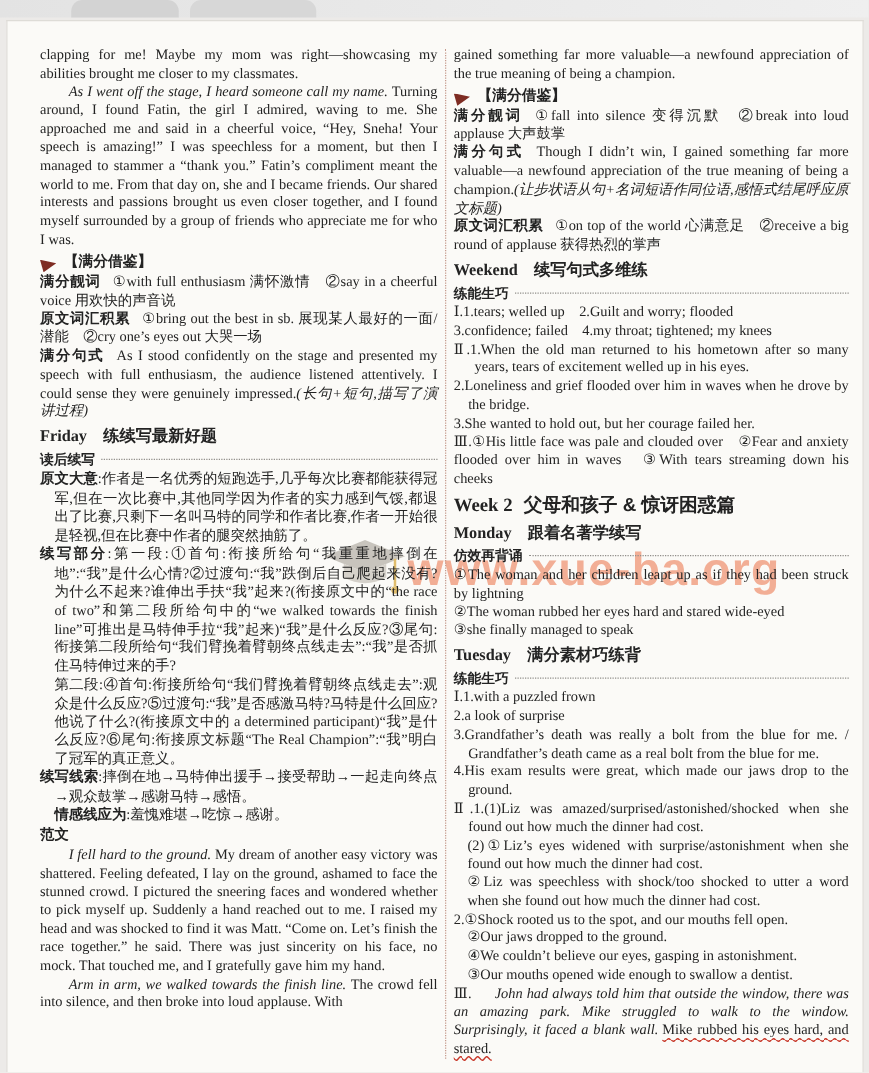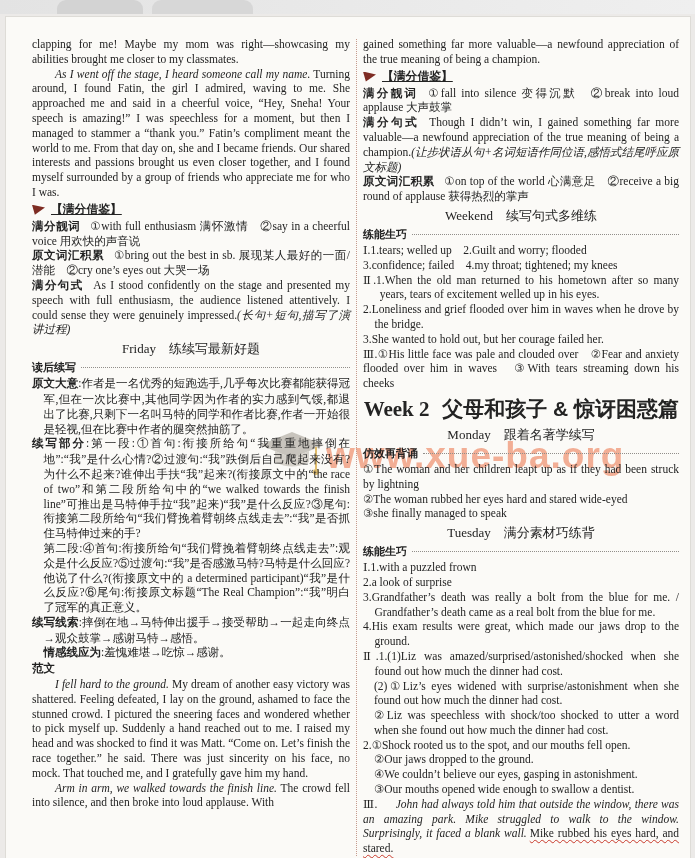--- a/index.html
+++ b/index.html
@@ -23,28 +23,28 @@
   .ind{text-indent:2em;}
   i{font-style:italic;}
   .lab{font-family:"Liberation Sans","DejaVu Sans",sans-serif;font-weight:bold;margin-right:.85em;}
   .lab2{font-family:Liberation Mono, monospace;font-weight:bold;}
   .note{font-style:italic;}
   .hangcn{padding-left:1em;text-indent:-1em;}
   .cont1{padding-left:1em;}
   .hangA{padding-left:1em;text-indent:-1em;}
   .hangB{padding-left:1.45em;text-indent:-1.45em;}
   .sub{padding-left:.95em;}
-  .flaghead{display:flex;align-items:center;margin:2px 0 1px;text-decoration:underline;}
+  .flaghead{display:flex;align-items:flex-end;margin:2px 0 1px;}
   .flag-ic{width:13px;height:10px;background:#7e2c23;clip-path:polygon(0 0,100% 28%,22% 100%);
            margin-right:6px;flex:0 0 auto;}
   .fh-t{font-family:"Liberation Sans","DejaVu Sans",sans-serif;font-size:11.8px;font-weight:bold;}
-  .day{margin:3px 0 2px;text-align:center;font-size:13px;font-weight:normal;}
+  .day{margin:3px 0 2px;font-size:13px;font-weight:bold;}
   .day .en{font-family:"Liberation Serif","DejaVu Serif",serif;margin-right:1em;}
   .day .zh{font-family:"Liberation Sans","DejaVu Sans",sans-serif;}
-  .week{margin:4px 0 1px;text-align:right;font-size:21px;font-weight:bold;}
+  .week{margin:4px 0 1px;text-align:left;font-size:15px;font-weight:bold;}
   .week .en{font-family:"Liberation Serif","DejaVu Serif",serif;margin-right:.6em;}
   .week .zh{font-family:"Liberation Sans","DejaVu Sans",sans-serif;}
   .subhead{display:flex;align-items:baseline;margin:1px 0 1px;}
   .sh{font-family:"Liberation Sans","DejaVu Sans",sans-serif;font-size:11px;font-weight:bold;flex:0 0 auto;}
   .dots{flex:1;border-bottom:1.5px dotted #918e8a;transform:translateY(-3px);margin-left:5px;}
   
   .watermark{position:absolute;left:252px;top:412px;z-index:0;display:flex;align-items:center;
              pointer-events:none;}
   .cap{width:68px;height:54px;opacity:.75;flex:0 0 auto;}
   .wm-text{font-family:"Liberation Sans","DejaVu Sans",sans-serif;font-weight:bold;font-size:37px;

